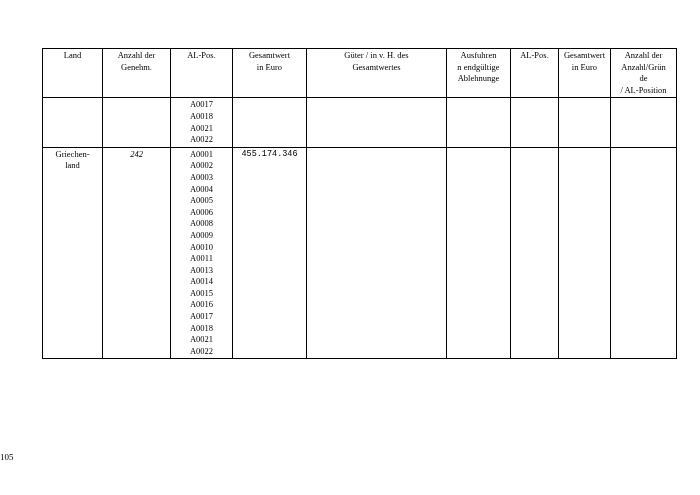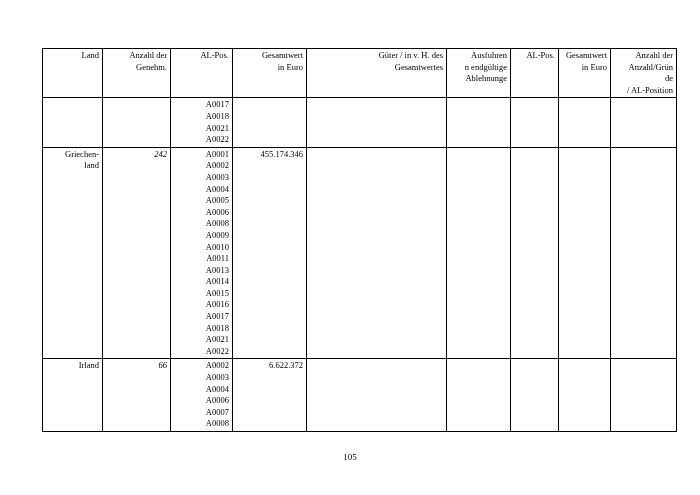--- a/index.html
+++ b/index.html
@@ -30,48 +30,48 @@
     border-collapse: collapse;
     table-layout: fixed;
   }
   table.report td, table.report th {
     border: 1px solid #000000;
     vertical-align: top;
     padding: 1px 3px 1px 3px;
     font-size: 8.5px;
     line-height: 11.6px;
     font-weight: normal;
-    text-align: right;
+    text-align: center;
   }
   thead th {
     text-align: center;
     font-weight: bold;
     vertical-align: top;
     padding-top: 4px;
     padding-bottom: 4px;
   }
   .c-land   { width: 60px; }
   .c-anz    { width: 68px; }
   .c-alpos  { width: 62px; }
   .c-gesamt { width: 74px; }
   .c-gueter { width: 140px; }
   .c-abl    { width: 64px; }
   .c-alpos2 { width: 48px; }
   .c-gesamt2{ width: 52px; }
   .c-denials{ width: 66px; }
 
-  td.num { text-align: right; padding-right: 6px; }
+  td.num { text-align: right; padding-right: 6px; font-family: Liberation Mono, monospace; }
   td.center { text-align: center; font-style: italic; }
   .stack { white-space: pre-line; margin-top: 38px; }
   .pagenum {
     position: absolute;
     left: 0;
     top: 452px;
     width: 700px;
-    text-align: center;
+    text-align: left;
     font-size: 9px;
     font-family: "Liberation Serif", serif;
   }
 </style>
 </head>
 <body>
 
 <div class="page">
 
   <table class="report">
@@ -163,34 +163,18 @@
 A0018
 A0021
 A0022</td>
         <td class="num">455.174.346</td>
         <td></td>
         <td></td>
         <td></td>
         <td class="num"></td>
         <td></td>
       </tr>
-      <tr>
-        <td class="stack">Irland</td>
-        <td class="center">66</td>
-        <td class="stack">A0002
-A0003
-A0004
-A0006
-A0007
-A0008</td>
-        <td class="num">6.622.372</td>
-        <td></td>
-        <td></td>
-        <td></td>
-        <td class="num"></td>
-        <td></td>
-      </tr>
     </tbody>
   </table>
 
   <div class="pagenum">105</div>
 
 </div>
 
 </body></html>

